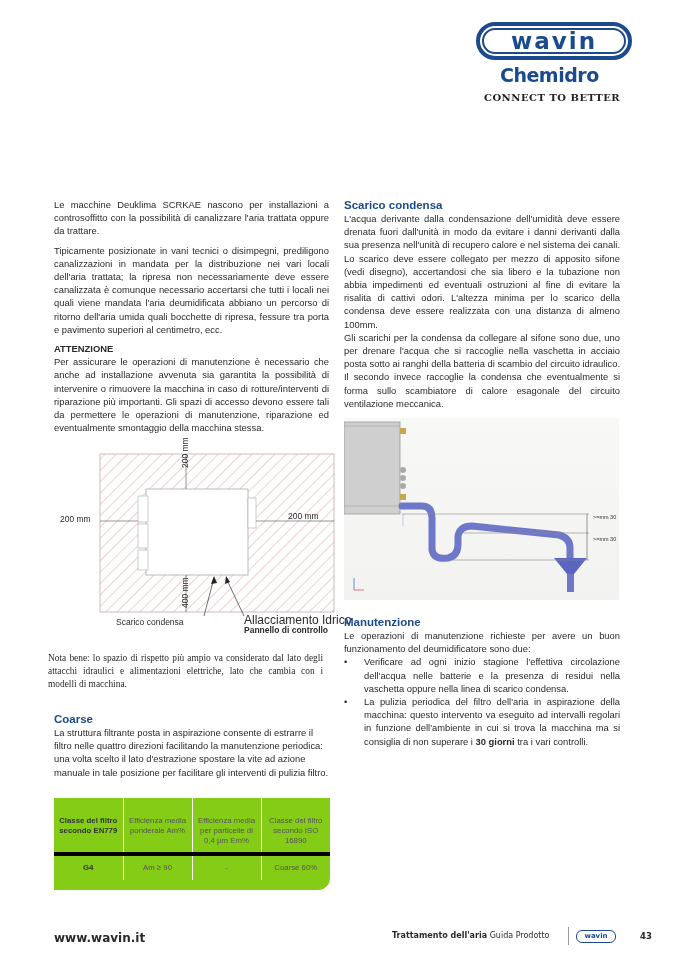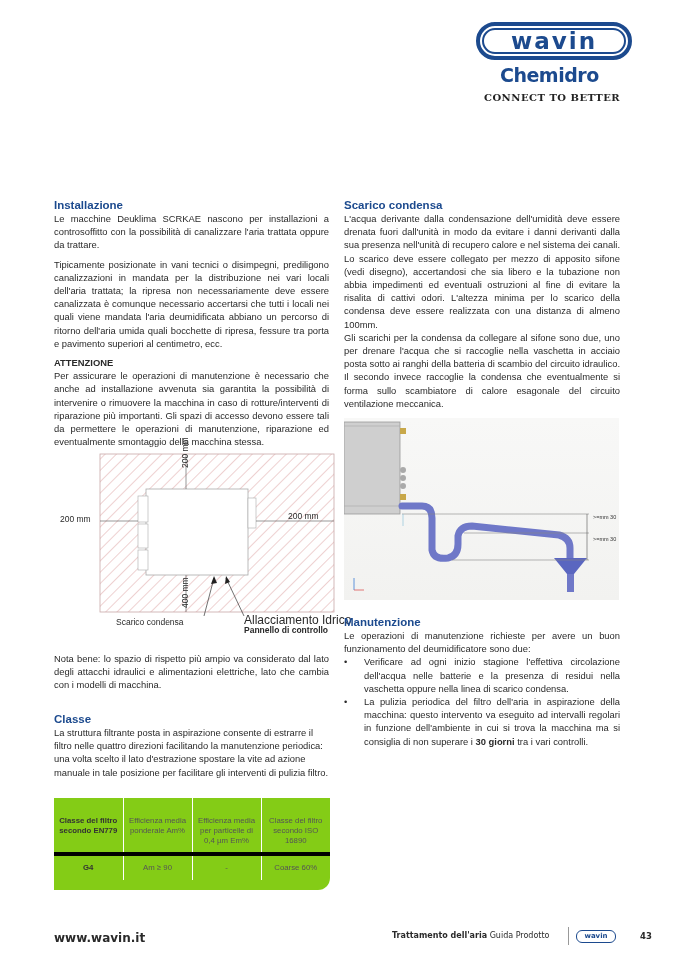--- a/index.html
+++ b/index.html
@@ -53,21 +53,20 @@
 
 <div class="logo">
   <div class="wavin-pill">
     <div class="wavin-inner">wavin</div>
   </div>
   <div class="chemidro">Chemidro</div>
   <div class="tagline">CONNECT TO BETTER</div>
 </div>
 
 <div class="col col-left">
-  <h2>Installazione</h2>
   <p>Le macchine Deuklima SCRKAE nascono per installazioni a controsoffitto con la possibilità di canalizzare l'aria trattata oppure da trattare.</p>
   <p>Tipicamente posizionate in vani tecnici o disimpegni, prediligono canalizzazioni in mandata per la distribuzione nei vari locali dell'aria trattata; la ripresa non necessariamente deve essere canalizzata è comunque necessario accertarsi che tutti i locali nei quali viene mandata l'aria deumidificata abbiano un percorso di ritorno dell'aria umida quali bocchette di ripresa, fessure tra porta e pavimento superiori al centimetro, ecc.</p>
   <div class="attn">ATTENZIONE</div>
   <p style="text-align-last:left;">Per assicurare le operazioni di manutenzione è necessario che anche ad installazione avvenuta sia garantita la possibilità di intervenire o rimuovere la macchina in caso di rotture/interventi di riparazione più importanti. Gli spazi di accesso devono essere tali da permettere le operazioni di manutenzione, riparazione ed eventualmente smontaggio della macchina stessa.</p>
 </div>
 
 <svg class="fig1" viewBox="0 0 290 190">
   <defs>
     <pattern id="hatch" width="8" height="8" patternUnits="userSpaceOnUse" patternTransform="rotate(45)">
       <line x1="0" y1="0" x2="0" y2="8" stroke="#e3b2b2" stroke-width="1.2"></line>
@@ -94,25 +93,25 @@
   <polygon points="172,128 171,136 176,134" fill="#222"></polygon>
 </svg>
 <div style="position:absolute;left:180px;top:468px;font-size:8.5px;transform:rotate(-90deg);transform-origin:left top;width:40px;">200 mm</div>
 <div style="position:absolute;left:60px;top:514px;font-size:8.5px;">200 mm</div>
 <div style="position:absolute;left:288px;top:511px;font-size:8.5px;">200 mm</div>
 <div style="position:absolute;left:180px;top:608px;font-size:8.5px;transform:rotate(-90deg);transform-origin:left top;width:40px;">400 mm</div>
 <div style="position:absolute;left:116px;top:617px;font-size:8.5px;">Scarico condensa</div>
 <div style="position:absolute;left:244px;top:613px;font-size:12px;">Allacciamento Idrico</div>
 <div style="position:absolute;left:244px;top:625px;font-size:8.5px;font-weight:bold;">Pannello di controllo</div>
 
-<div class="col" style="left:54px;top:652px;width:275px;">
+<div class="col" style="left:48px;top:652px;width:275px;font-family:Liberation Serif, serif;">
   <p style="text-align-last:left;">Nota bene: lo spazio di rispetto più ampio va considerato dal lato degli attacchi idraulici e alimentazioni elettriche, lato che cambia con i modelli di macchina.</p>
 </div>
 <div class="col" style="left:54px;top:712px;width:275px;">
-  <h2>Classe</h2>
+  <h2>Coarse</h2>
   <p style="text-align:left;">La struttura filtrante posta in aspirazione consente di estrarre il filtro nelle quattro direzioni facilitando la manutenzione periodica: una volta scelto il lato d'estrazione spostare la vite ad azione manuale in tale posizione per facilitare gli interventi di pulizia filtro.</p>
 </div>
 
 <div class="tbl">
   <table>
     <thead>
       <tr>
         <th style="width:25%">Classe del filtro secondo EN779</th>
         <th style="width:25%">Efficienza media ponderale Am%</th>
         <th style="width:25%">Efficienza media per particelle di 0,4 µm Em%</th>

